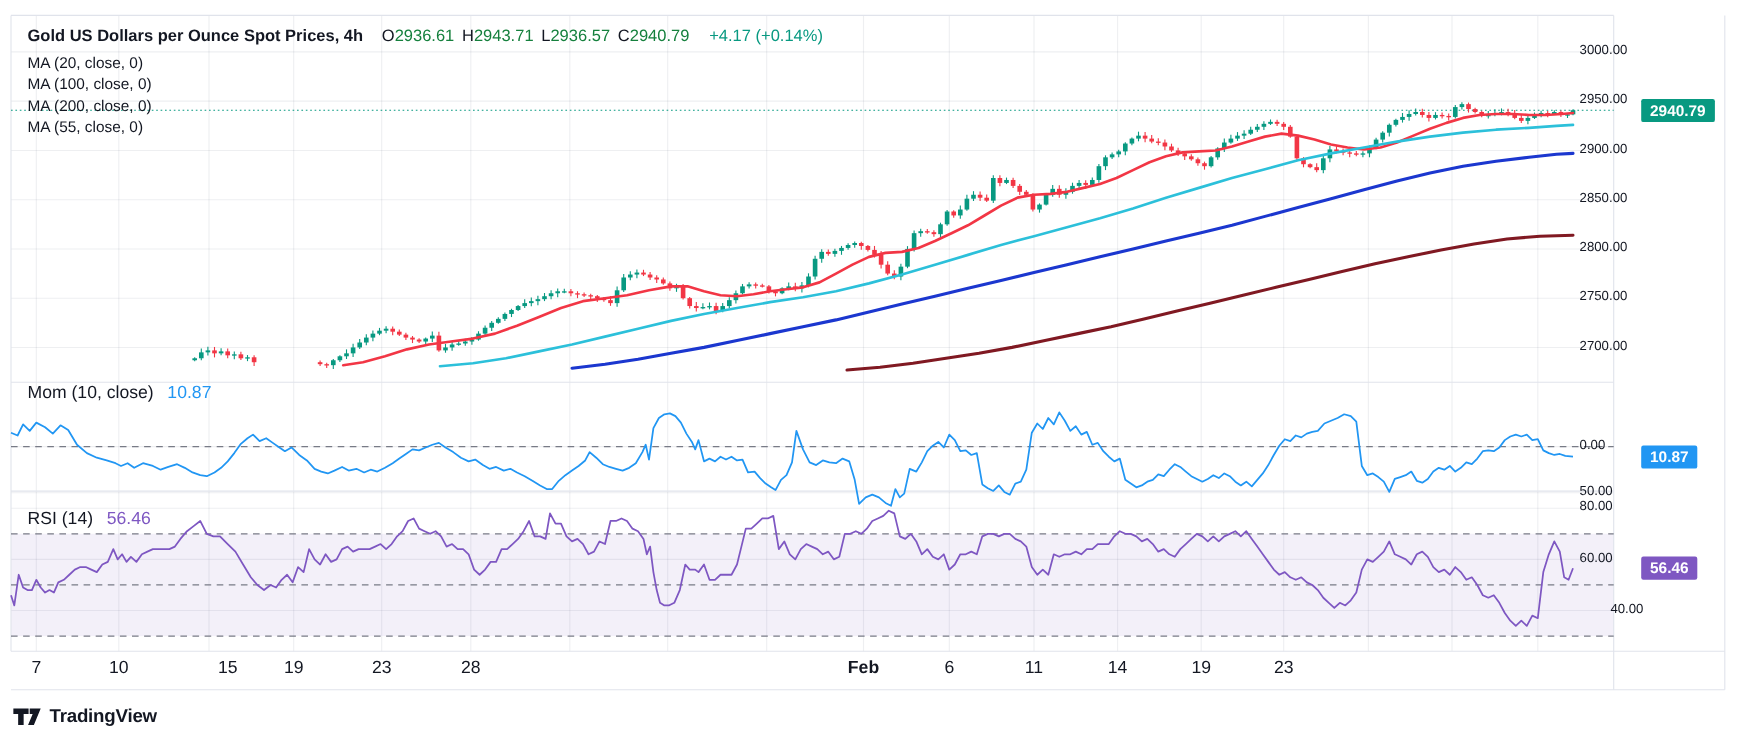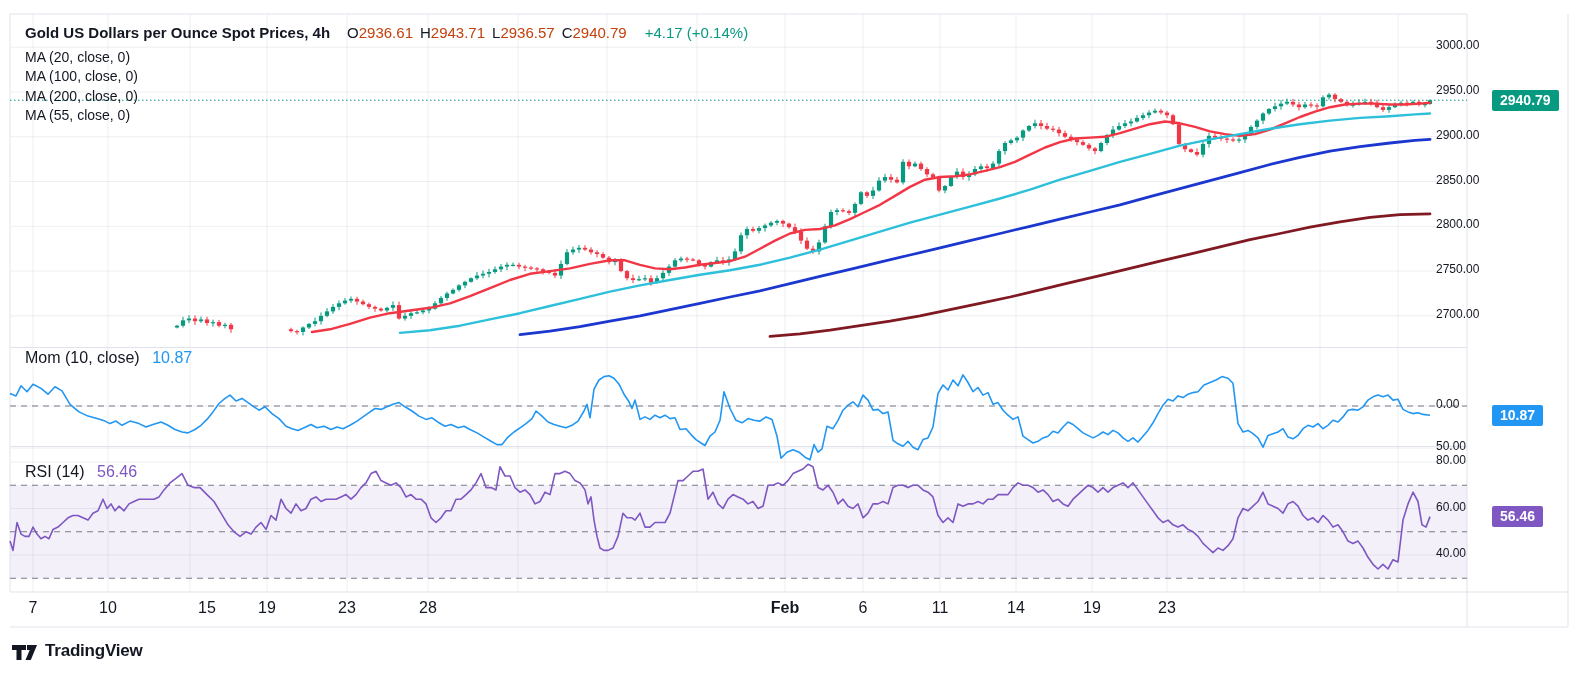--- a/index.html
+++ b/index.html
@@ -2,31 +2,31 @@
 <html><head>
 <meta charset="utf-8">
 <style>
   html,body{margin:0;padding:0;background:#fff;}
   #root{position:relative;width:1581px;height:674px;background:#fff;
         font-family:"Liberation Sans","DejaVu Sans",sans-serif;color:#131722;overflow:hidden;}
   #plot-svg{position:absolute;left:0;top:0;}
   .hdr{position:absolute;left:25px;top:24px;font-size:15px;white-space:nowrap;z-index:5;}
   .hdr .sym{font-weight:600;margin-right:10px;}
   .hdr .ol{margin-left:7px;}
-  .hdr .ov{color:#c2410c;text-align:right;}
+  .hdr .ov{color:#15803d;text-align:right;}
   .hdr .chg{color:#089981;margin-left:18px;}
   .ma-lbl{position:absolute;left:25px;font-size:14px;z-index:5;}
   .ind-lbl{position:absolute;left:25px;font-size:16px;z-index:5;white-space:nowrap;}
   .ind-lbl .val{margin-left:8px;font-weight:400;}
   .axis-lbl{position:absolute;left:1436px;width:86px;text-align:left;font-size:12px;z-index:2;}
   .badge{position:absolute;left:1492px;height:21px;line-height:21px;padding:0 8px;border-radius:2px;
          color:#fff;font-size:14px;font-weight:700;z-index:6;}
   .t-lbl{position:absolute;top:599px;transform:translateX(-50%);font-size:16px;z-index:3;}
   .t-lbl.bold{font-weight:700;}
-  #logo{position:absolute;left:12px;top:641px;display:flex;align-items:flex-end;z-index:5;}
+  #logo{position:absolute;left:12px;top:641px;display:flex;align-items:center;z-index:5;}
   #logo svg{display:block;margin-right:7px;}
   #logo .lt{font-size:17px;font-weight:600;color:#131722;letter-spacing:-0.2px;}
 </style>
 </head>
 <body>
 
 <div id="root">
   <svg id="plot-svg" width="1581" height="674">
       <g>
         <line x1="33" y1="14" x2="33" y2="592" stroke="rgba(90,100,120,0.10)" stroke-width="1"></line>
@@ -519,21 +519,21 @@
       <div class="axis-lbl" style="top: 82.975px;">2950.00</div>
       <div class="axis-lbl" style="top: 127.75px;">2900.00</div>
       <div class="axis-lbl" style="top: 172.525px;">2850.00</div>
       <div class="axis-lbl" style="top: 217.3px;">2800.00</div>
       <div class="axis-lbl" style="top: 262.075px;">2750.00</div>
       <div class="axis-lbl" style="top: 306.85px;">2700.00</div>
       <div class="axis-lbl" style="top: 439px;">50.00</div>
       <div class="axis-lbl" style="top: 397px;">0.00</div>
       <div class="axis-lbl" style="top: 453px;">80.00</div>
       <div class="axis-lbl" style="top: 499.51px;">60.00</div>
-      <div class="axis-lbl" style="top: 546.02px;">40.00</div>
+      <div class="axis-lbl" style="top: 546.02px; text-align: center;">40.00</div>
     </div>
   <div id="time-axis">
       <div class="t-lbl" style="left: 33px;">7</div>
       <div class="t-lbl" style="left: 108px;">10</div>
       <div class="t-lbl" style="left: 190px; margin-left: 17px;">15</div>
       <div class="t-lbl" style="left: 267px;">19</div>
       <div class="t-lbl" style="left: 347px;">23</div>
       <div class="t-lbl" style="left: 428px;">28</div>
       <div class="t-lbl bold" style="left: 785px;">Feb</div>
       <div class="t-lbl" style="left: 863px;">6</div>

